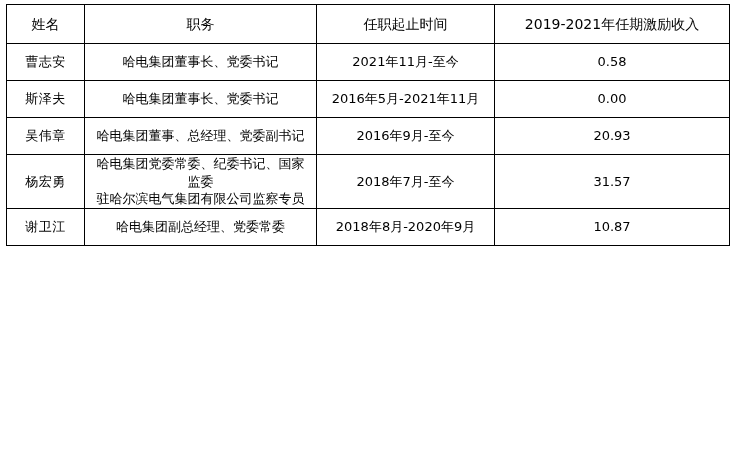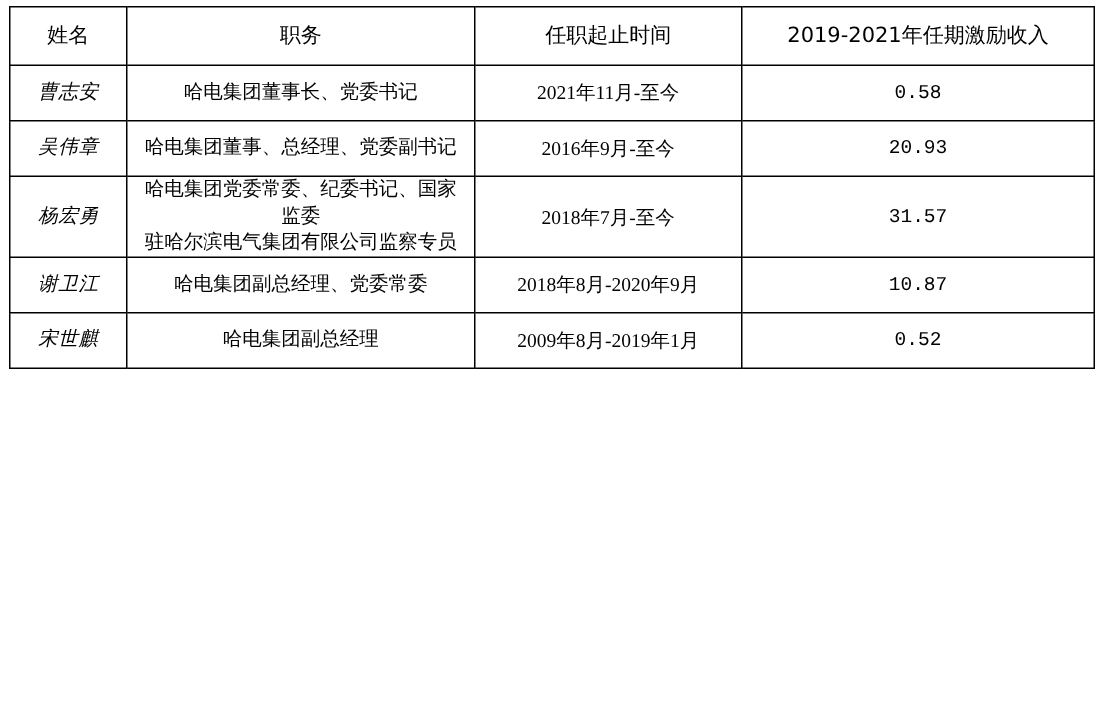--- a/index.html
+++ b/index.html
@@ -44,35 +44,32 @@
   table.comp-table thead th {
     height: 38px;
     font-size: 14px;
   }
   table.comp-table tbody td {
     height: 36px;
   }
   td.name-cell {
     font-size: 14px;
     letter-spacing: 0.5px;
-    font-style: italic;
   }
   td.role-cell {
     font-size: 12.5px;
   }
   td.role-cell .line2 {
     display: block;
   }
   td.term-cell {
     font-size: 12.5px;
-    font-family: Liberation Serif, serif;
   }
   td.pay-cell {
     font-size: 13px;
-    font-family: Liberation Mono, monospace;
   }
   .two-line td {
     height: 46px;
   }
 </style>
 </head>
 <body>
 
 <div class="sheet">
   <table class="comp-table">
@@ -91,41 +88,41 @@
       </tr>
     </thead>
     <tbody>
       <tr>
         <td class="name-cell">曹志安</td>
         <td class="role-cell"><span>哈电集团董事长、党委书记</span></td>
         <td class="term-cell">2021年11月-至今</td>
         <td class="pay-cell">0.58</td>
       </tr>
       <tr>
+        <td class="name-cell">斯泽夫</td>
+        <td class="role-cell"><span>哈电集团董事长、党委书记</span></td>
+        <td class="term-cell">2016年5月-2021年11月</td>
+        <td class="pay-cell">0.00</td>
+      </tr>
+      <tr>
         <td class="name-cell">吴伟章</td>
         <td class="role-cell"><span>哈电集团董事、总经理、党委副书记</span></td>
         <td class="term-cell">2016年9月-至今</td>
         <td class="pay-cell">20.93</td>
       </tr>
       <tr class="two-line">
         <td class="name-cell">杨宏勇</td>
         <td class="role-cell">
           <span class="line2">哈电集团党委常委、纪委书记、国家监委</span>
           <span class="line2">驻哈尔滨电气集团有限公司监察专员</span>
         </td>
         <td class="term-cell">2018年7月-至今</td>
         <td class="pay-cell">31.57</td>
       </tr>
       <tr>
         <td class="name-cell">谢卫江</td>
         <td class="role-cell"><span>哈电集团副总经理、党委常委</span></td>
         <td class="term-cell">2018年8月-2020年9月</td>
         <td class="pay-cell">10.87</td>
       </tr>
-      <tr>
-        <td class="name-cell">宋世麒</td>
-        <td class="role-cell"><span>哈电集团副总经理</span></td>
-        <td class="term-cell">2009年8月-2019年1月</td>
-        <td class="pay-cell">0.52</td>
-      </tr>
     </tbody>
   </table>
 </div>
 
 </body></html>

